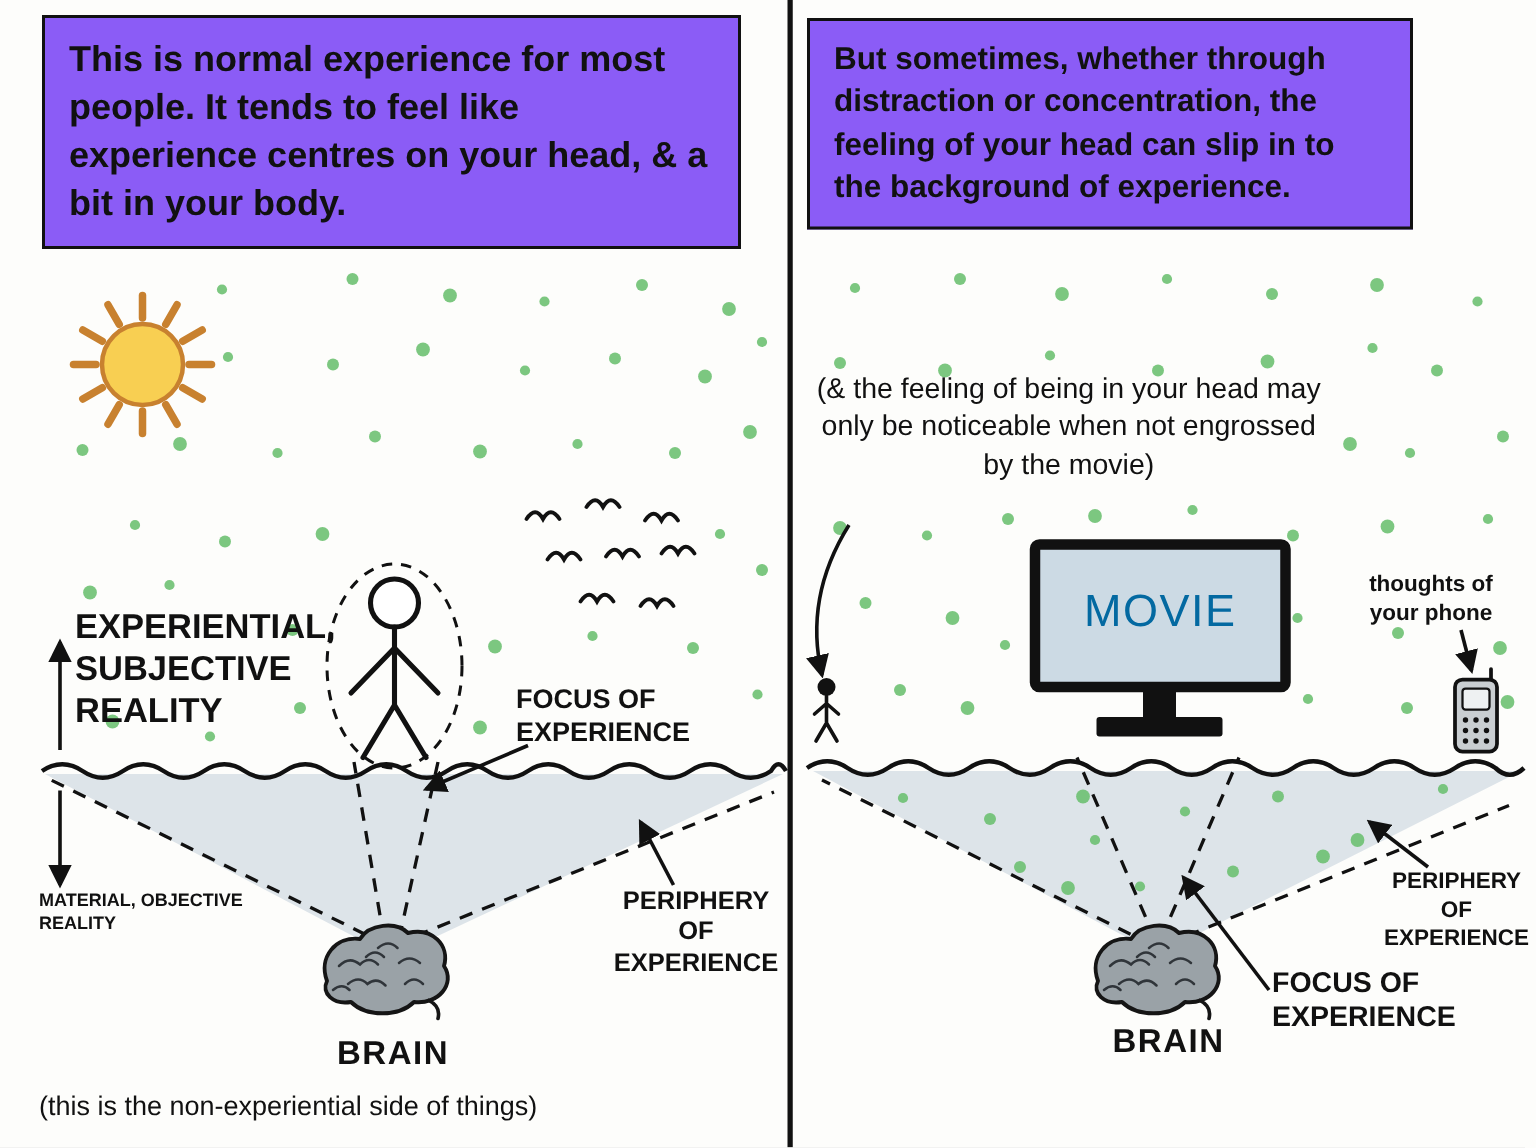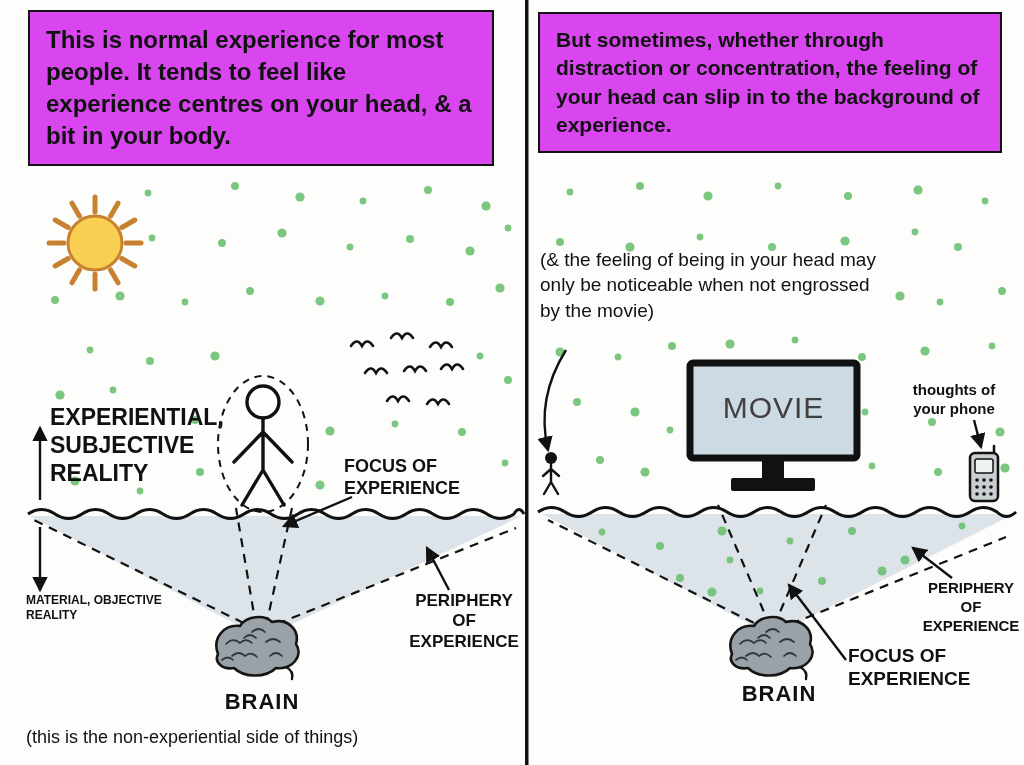--- a/index.html
+++ b/index.html
@@ -6,36 +6,36 @@
   .stage {
     position:relative; width:1024px; height:765px; margin:0 auto;
     background:var(--background,#fdfdfb); overflow:hidden;
     font-family:"Liberation Sans", sans-serif; color:#111;
   }
   .stage * { box-sizing:border-box; }
   svg.art { position:absolute; inset:0; }
 
   
   .box {
-    position:absolute; border:2.5px solid #111; background:#d946ef;
+    position:absolute; border:2.5px solid #111; background:#8b5cf6;
     padding:12px 16px; font-weight:700;
   }
   #cap-left  { left:28px;  top:10px; width:466px; font-size:24px; line-height:1.33; }
-  #cap-right { left:538px; top:12px; width:464px; font-size:21px; line-height:1.35; }
+  #cap-right { left:538px; top:12px; width:404px; font-size:21px; line-height:1.35; }
 
   .lbl { position:absolute; font-weight:700; }
   #lbl-exp     { left:50px;  top:403px; width:152px; font-size:23px; line-height:1.22; }
   #lbl-mat     { left:26px;  top:593px; width:152px; font-size:12px; line-height:1.22; }
   #lbl-focus-l { left:344px; top:456px; width:140px; font-size:18px; line-height:1.22; }
   #lbl-peri-l  { left:404px; top:591px; width:120px; font-size:17px; line-height:1.2; text-align:center; }
   #lbl-brain-l { left:214px; top:689px; width:96px;  font-size:22px; letter-spacing:1px; text-align:center; }
   #footer-l    { left:26px;  top:727px; width:498px; font-size:18px; font-weight:400; }
 
-  #note-r      { left:540px; top:247px; width:345px; font-size:19px; line-height:1.33; font-weight:400; text-align:left; }
-  #lbl-movie   { left:700px; top:391px; width:147px; font-size:30px; font-weight:400; letter-spacing:1px; text-align:center; color:#404040; }
+  #note-r      { left:540px; top:247px; width:345px; font-size:19px; line-height:1.33; font-weight:400; text-align:center; }
+  #lbl-movie   { left:700px; top:391px; width:147px; font-size:30px; font-weight:400; letter-spacing:1px; text-align:center; color:#0369a1; }
   #lbl-phone   { left:898px; top:381px; width:112px; font-size:15px; line-height:1.25; text-align:center; }
   #lbl-focus-r { left:848px; top:645px; width:150px; font-size:19px; line-height:1.2; }
   #lbl-peri-r  { left:920px; top:579px; width:102px; font-size:15px; line-height:1.25; text-align:center; }
   #lbl-brain-r { left:731px; top:681px; width:96px;  font-size:22px; letter-spacing:1px; text-align:center; }
 
   
   .dots circle { fill:var(--dot-green,#6abf6e); opacity:.88; }
   .cone { fill:var(--cone-fill,#dde4e9); }
   .wave { fill:none; stroke:#111; stroke-width:3; }
   .dashed path { fill:none; stroke:#111; stroke-width:2.2; stroke-dasharray:9 7; }

